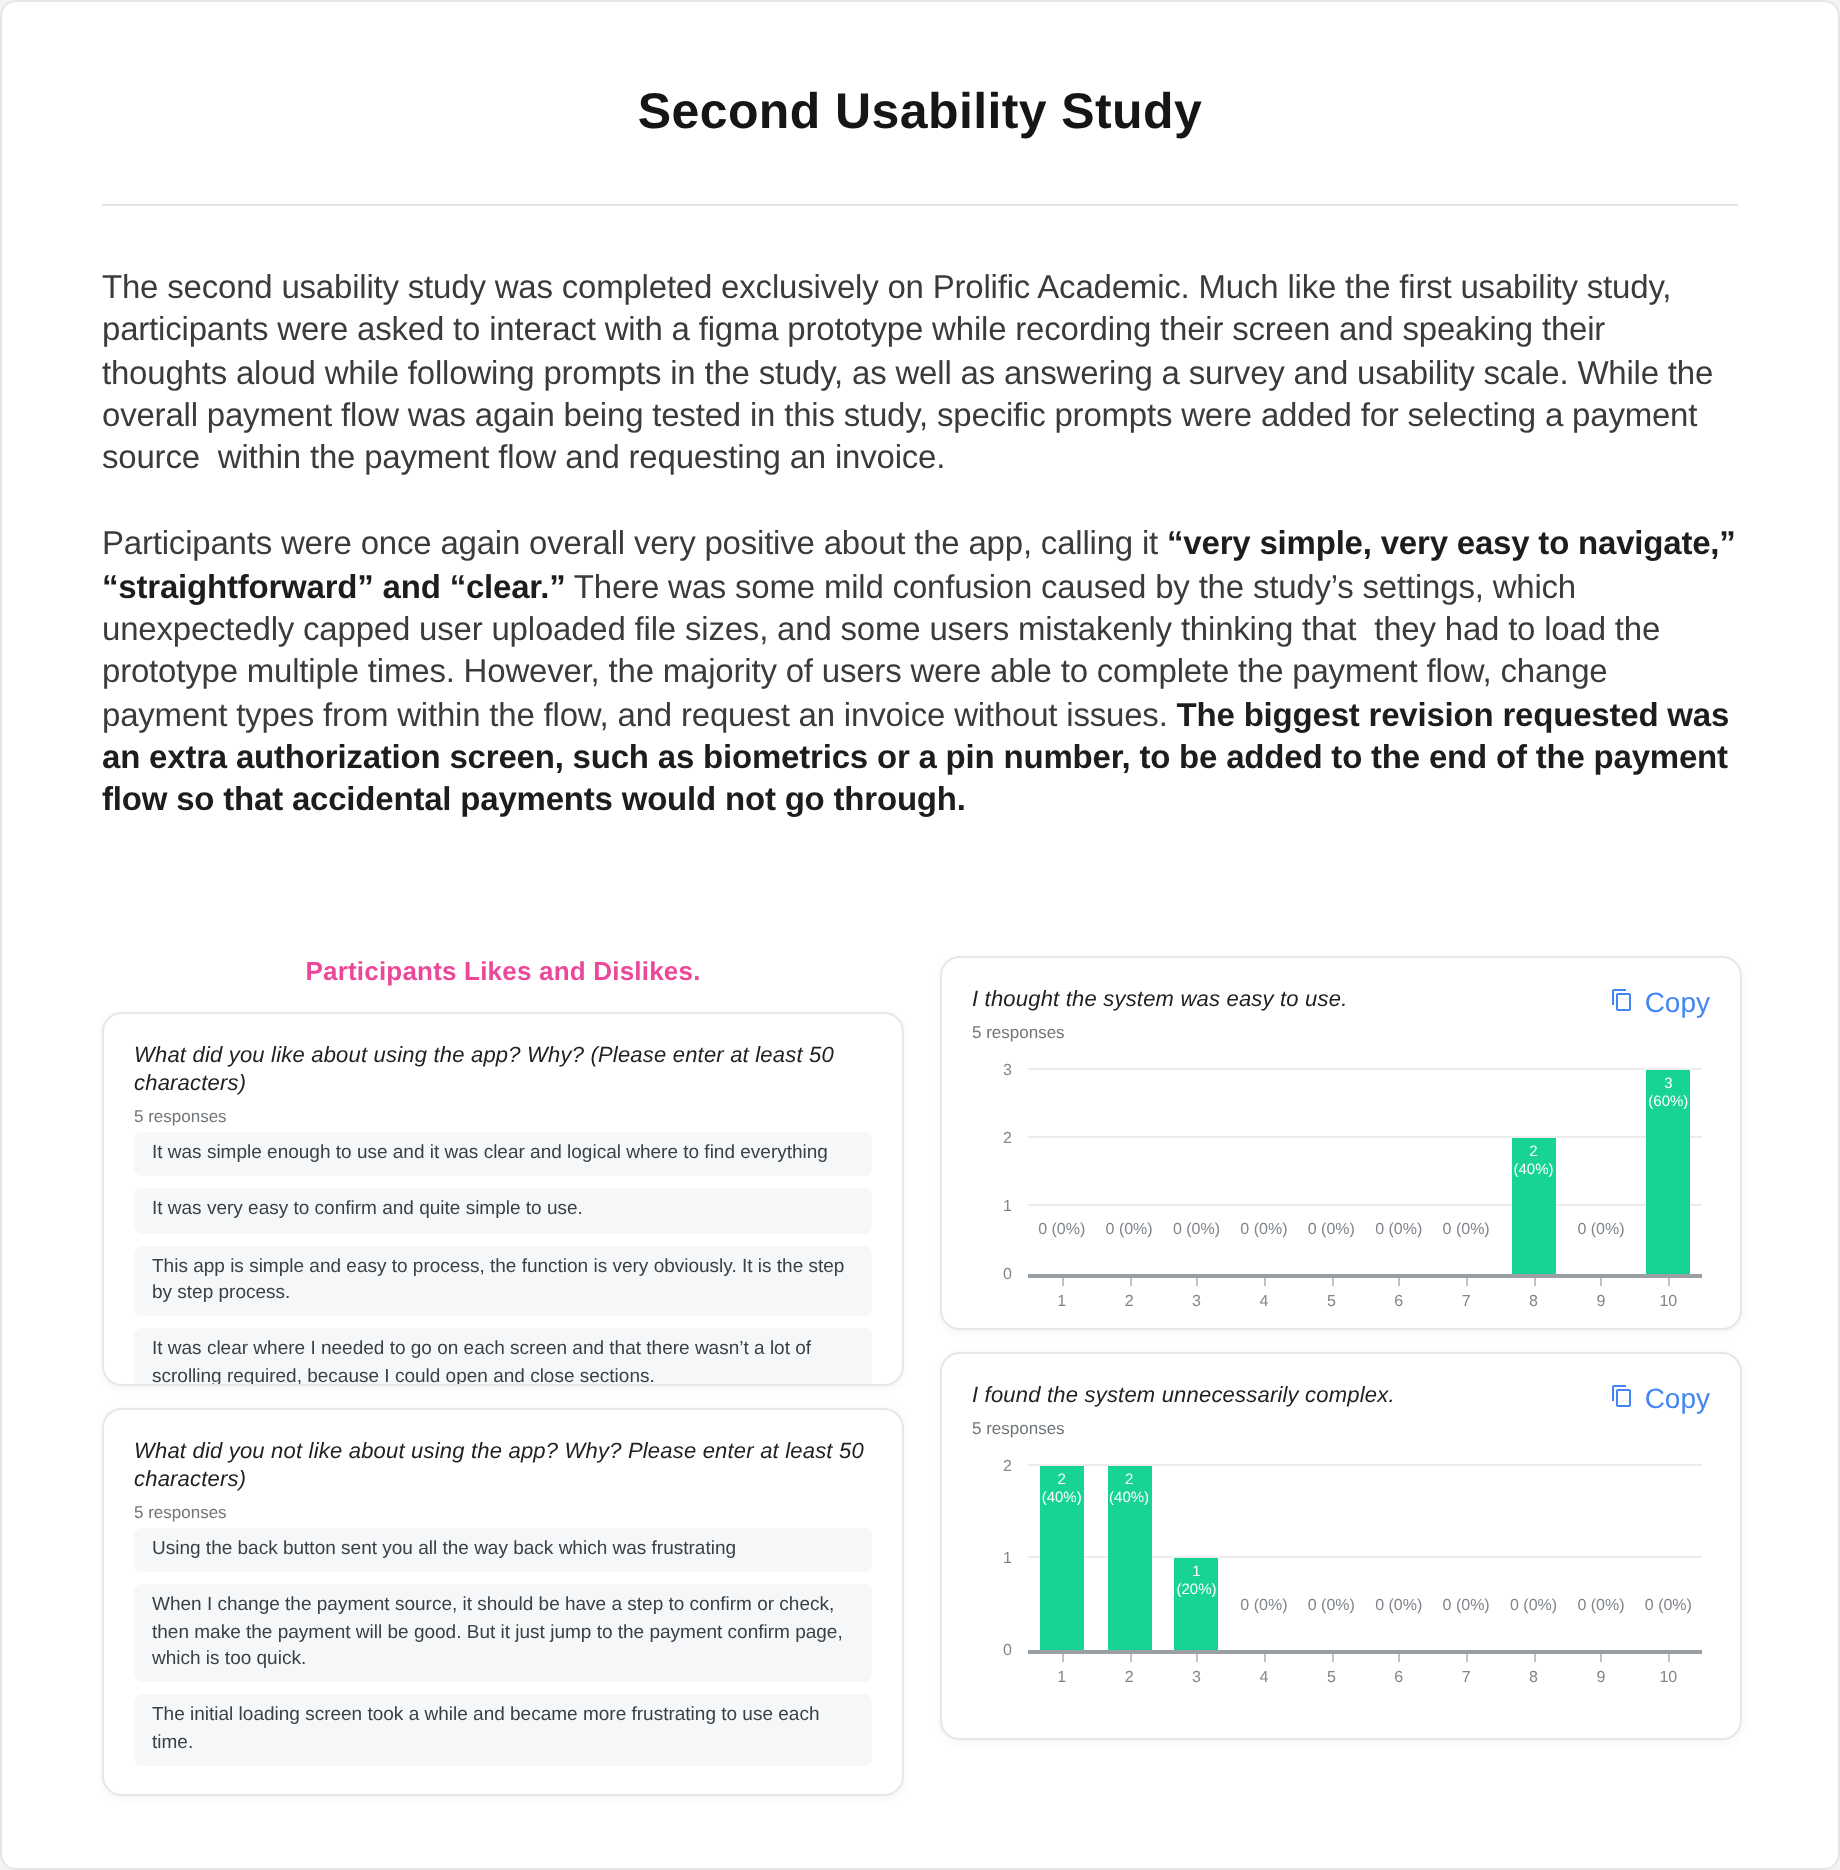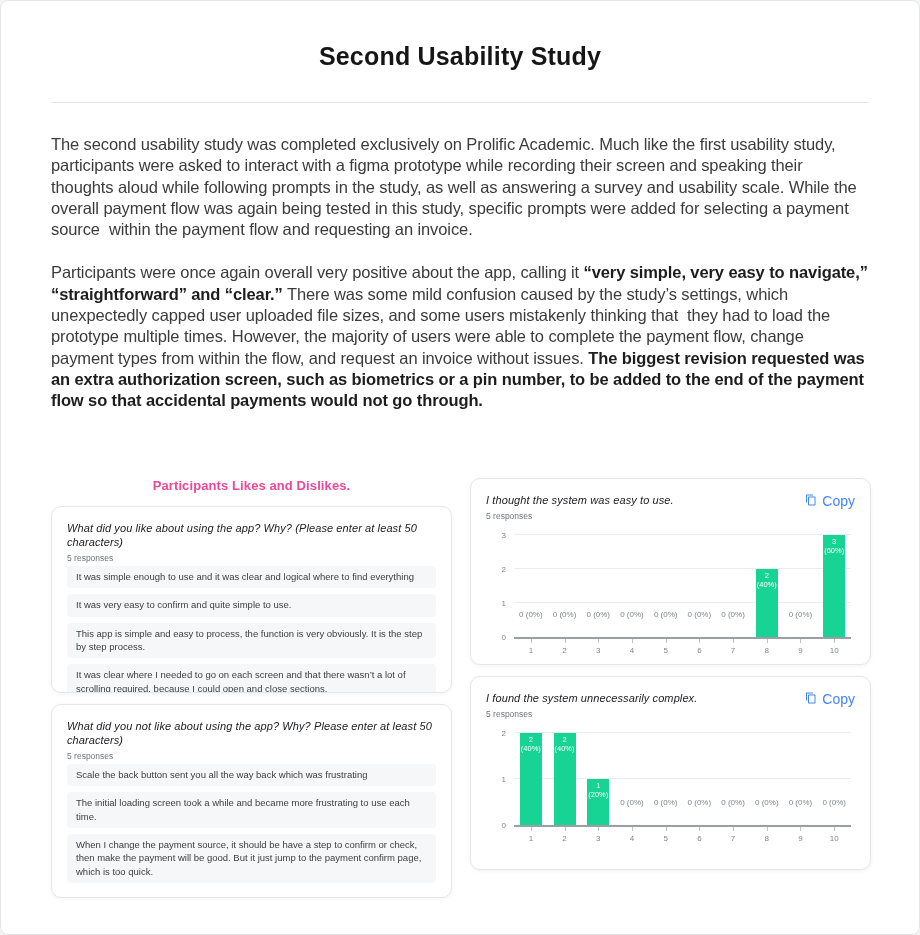--- a/index.html
+++ b/index.html
@@ -96,23 +96,23 @@
             <div class="response-item">It was very easy to confirm and quite simple to use.</div>
             <div class="response-item">This app is simple and easy to process, the function is very obviously. It is the step by step process.</div>
             <div class="response-item">It was clear where I needed to go on each screen and that there wasn’t a lot of scrolling required, because I could open and close sections.</div>
           </div>
       </div>
 
       <div class="card h-bottom">
         <div class="question">What did you not like about using the app? Why? Please enter at least 50 characters)</div>
         <div class="responses-label">5 responses</div>
         <div class="response-list">
-            <div class="response-item">Scale the back button sent you all the way back which was frustrating</div>
+            <div class="response-item">Using the back button sent you all the way back which was frustrating</div>
+            <div class="response-item">When I change the payment source, it should be have a step to confirm or check, then make the payment will be good. But it just jump to the payment confirm page, which is too quick.</div>
             <div class="response-item">The initial loading screen took a while and became more frustrating to use each time.</div>
-            <div class="response-item">When I change the payment source, it should be have a step to confirm or check, then make the payment will be good. But it just jump to the payment confirm page, which is too quick.</div>
           </div>
       </div>
     </div>
 
     <div class="col">
 
       <div class="card h-top">
         <div class="card-header-row">
           <div>
             <div class="question">I thought the system was easy to use.</div>

